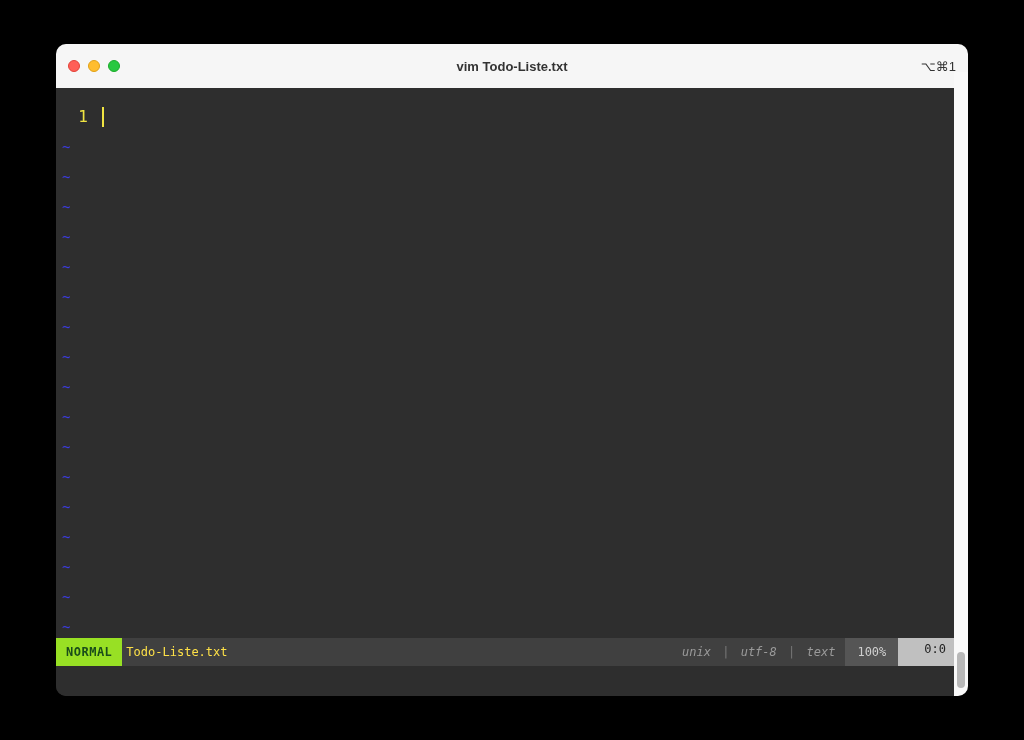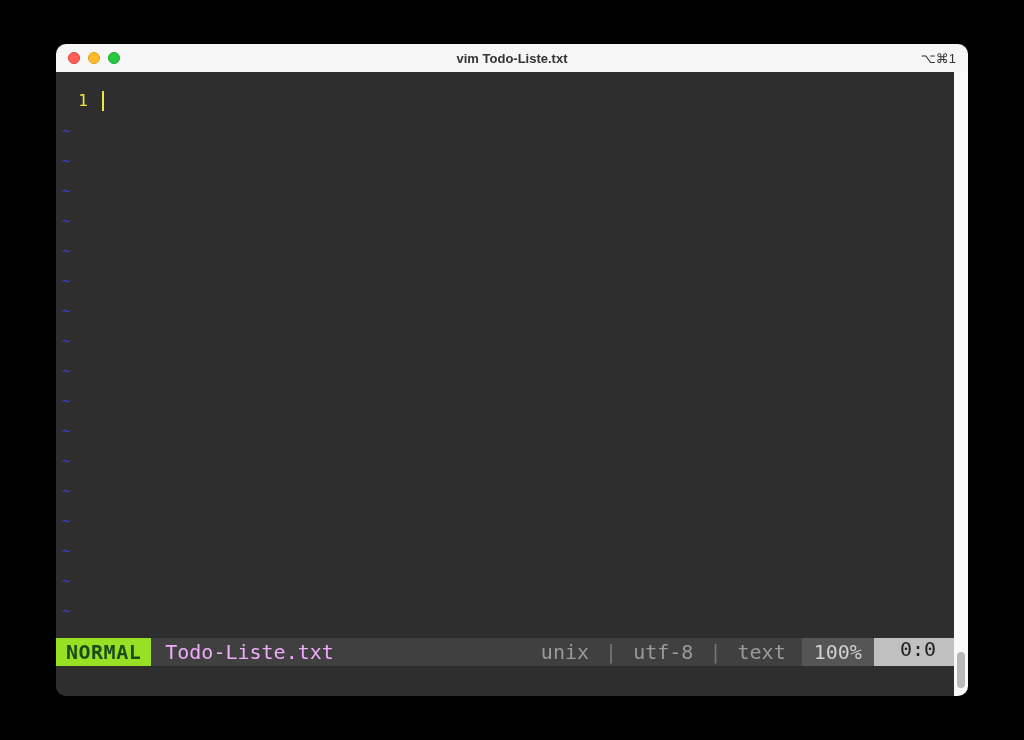--- a/index.html
+++ b/index.html
@@ -21,21 +21,21 @@
       height: 652px;
       background: #2e2e2e;
       border-radius: 10px;
       overflow: hidden;
       box-shadow: 0 20px 60px rgba(0,0,0,0.5);
       display: flex;
       flex-direction: column;
       position: relative;
     }
     .titlebar {
-      height: 28px;
+      height: 44px;
       background: #f6f6f6;
       display: flex;
       align-items: center;
       padding: 0 12px;
       position: relative;
       flex-shrink: 0;
     }
     .traffic-lights {
       display: flex;
       gap: 8px;
@@ -125,48 +125,49 @@
       width: 8px;
       height: 36px;
       background: #b8b8b8;
       border-radius: 4px;
     }
     .statusline {
       height: 28px;
       background: #404040;
       display: flex;
       align-items: center;
-      font-size: 20px;
+      font-size: 12px;
       flex-shrink: 0;
-      margin-right: 14px;
+      margin-right: 4px;
     }
     .mode-badge {
       background: #98e024;
       color: #1a4d1a;
       font-weight: 700;
       padding: 0 10px;
       height: 100%;
       display: flex;
       align-items: center;
       letter-spacing: 0.5px;
     }
     .filename {
-      color: #f0abfc;
-      padding: 0 14px;
+      color: #fde047;
+      padding: 0 4px;
       font-weight: 400;
     }
     .status-right {
       margin-left: auto;
       display: flex;
       align-items: center;
       height: 100%;
     }
     .file-info {
       color: #9a9a9a;
-      padding-right: 16px;
+      padding-right: 10px;
+      font-style: italic;
     }
     .sep {
       color: #777;
       padding: 0 4px;
     }
     .percent {
       background: #555;
       color: #d0d0d0;
       height: 100%;
       display: flex;

